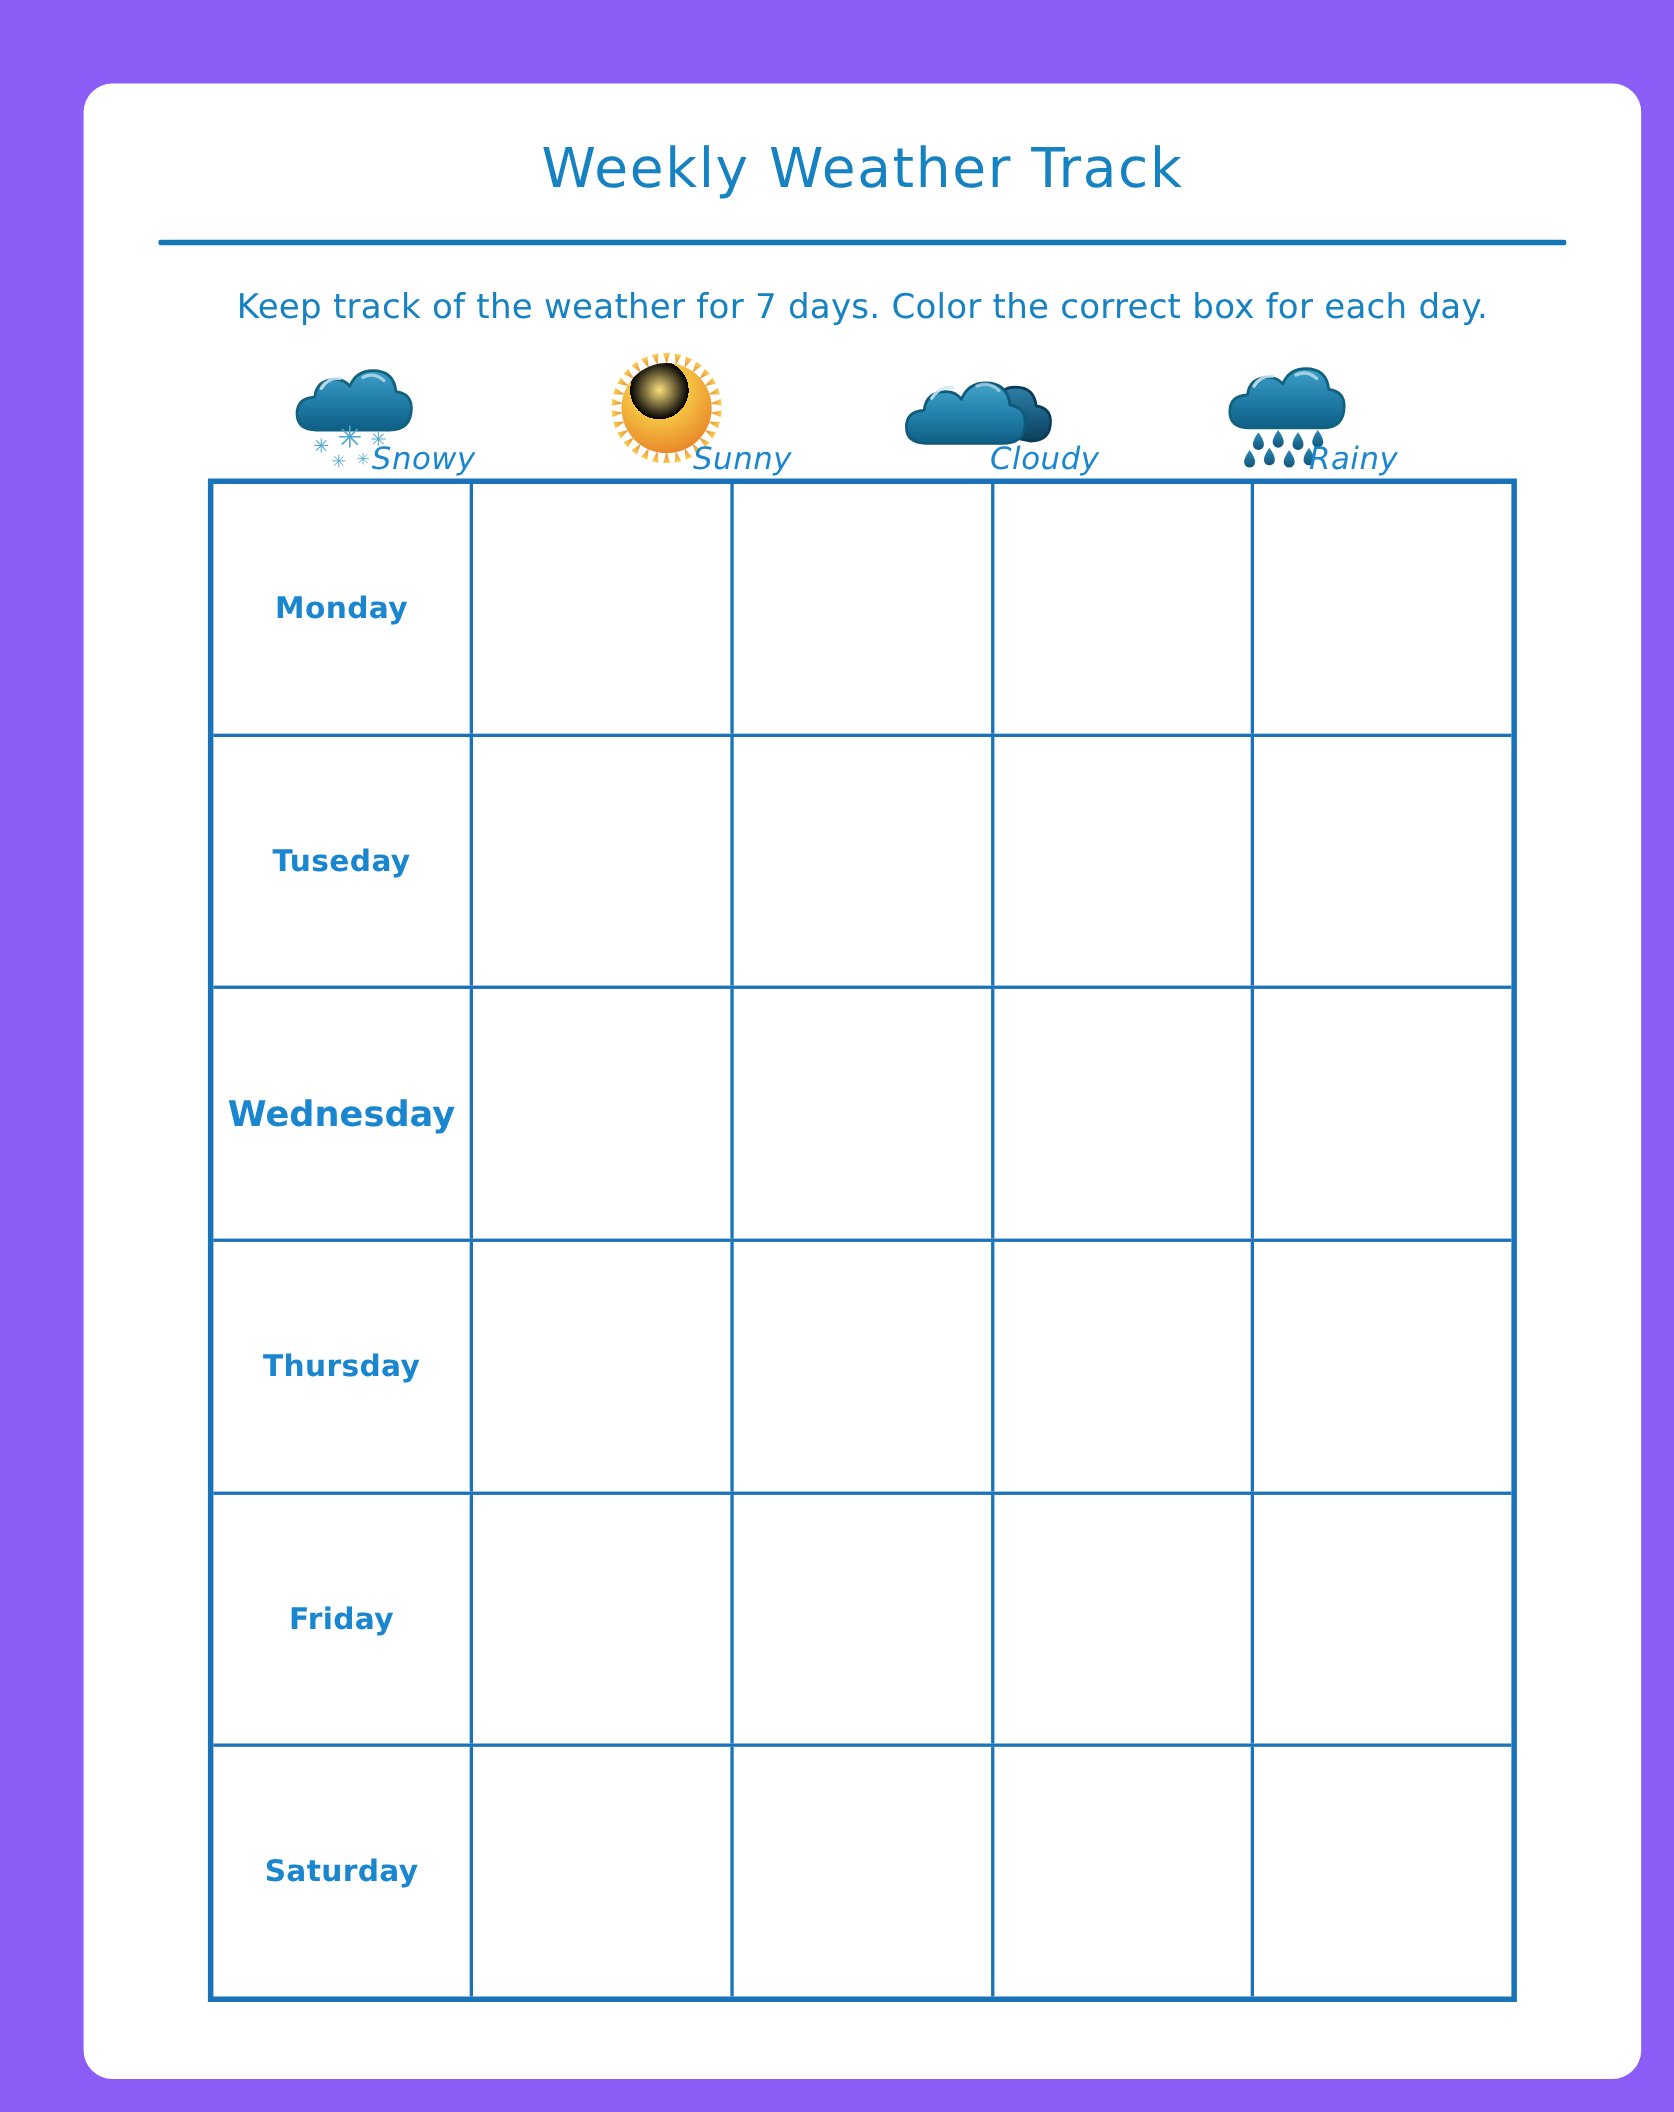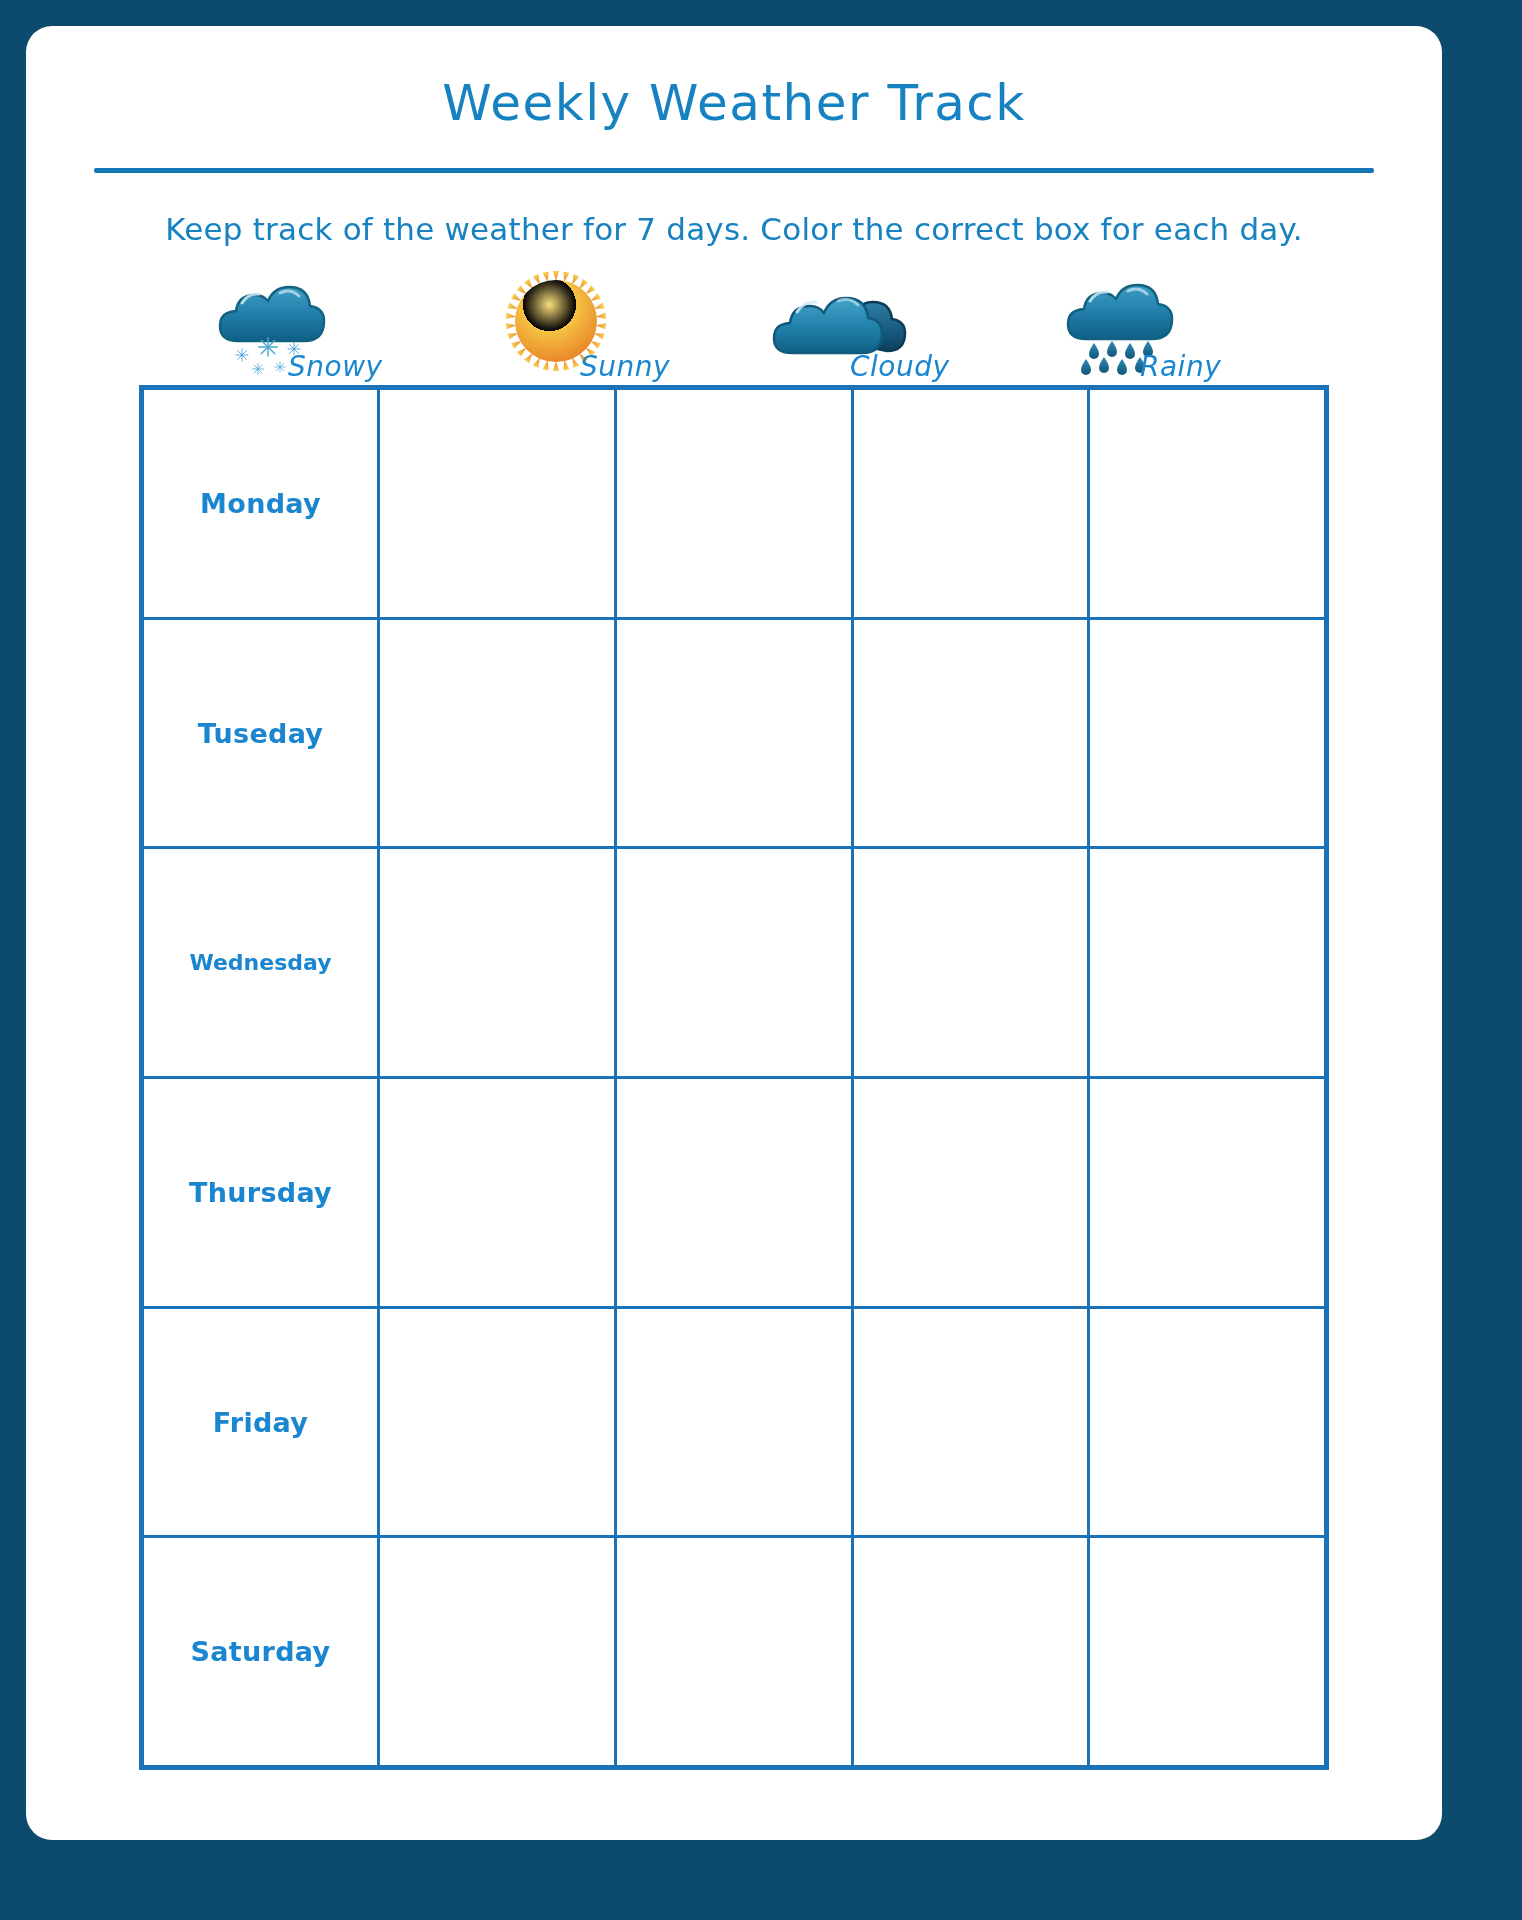--- a/index.html
+++ b/index.html
@@ -13,22 +13,22 @@
   body {
     background: #0b8ec4;
     font-family: "DejaVu Sans", sans-serif;
   }
 
   
   .page {
     position: relative;
     width: 1522px;
     height: 1920px;
-    background: #0c4a6e;
-    padding: 26px;
+    background: #8b5cf6;
+    padding: 76px;
   }
 
   .card {
     position: relative;
     width: 1416px;
     height: 1814px;
     background: #ffffff;
     border-radius: 26px;
   }
 
@@ -139,21 +139,21 @@
     font-size: 27px;
     letter-spacing: 0.3px;
   }
 
   .cell-box {
     flex: 1;
     border-right: 3px solid #1a72b8;
   }
   .cell-box:last-child { border-right: none; }
 
-  .wide-font { font-size: 22px; letter-spacing: 0px; }
+  .wide-font { font-size: 32px; letter-spacing: 0px; }
 </style>
 </head>
 <body>
 
 <div class="page">
   <div class="card">
 
     <div class="title">Weekly Weather Track</div>
 
     <div class="divider"></div>

